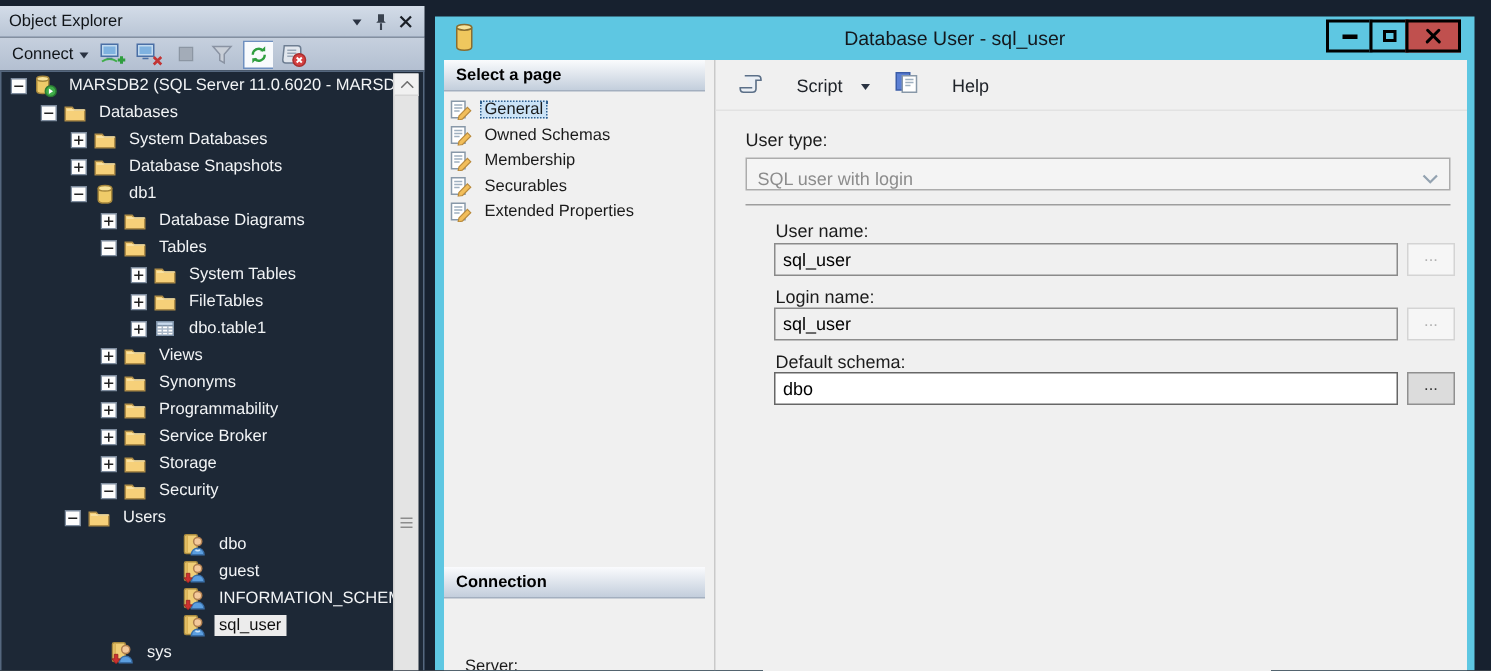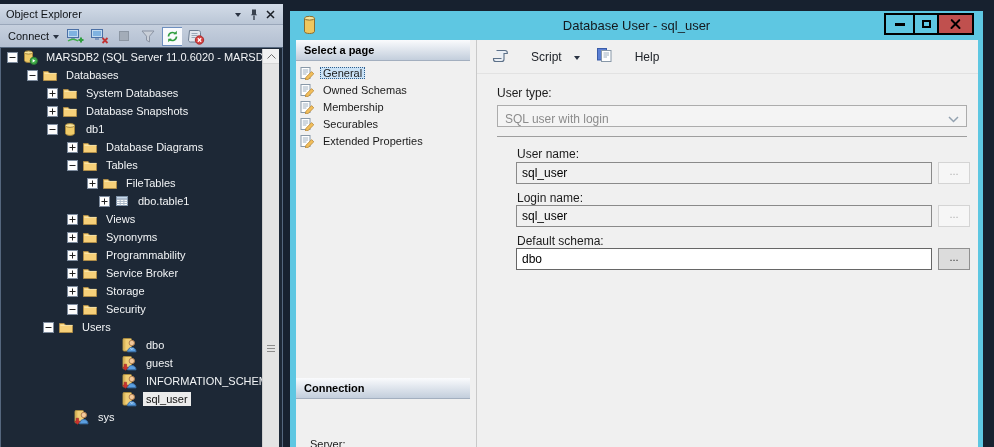--- a/index.html
+++ b/index.html
@@ -278,23 +278,39 @@
               <line x1="2.5" y1="5.5" x2="8.5" y2="5.5" stroke="#222"></line>
               <line x1="5.5" y1="2.5" x2="5.5" y2="8.5" stroke="#222"></line>
             </svg>
           </span>
           <span class="ticon">
             <svg width="16" height="16" viewBox="0 0 16 16">
               <path d="M1.5 13.5v-9h4.6l1.6 2h6.8v7z" fill="#F6D079" stroke="#AE8C47"></path>
               <path d="M2.5 6.4h12" stroke="#FBE7AC"></path>
             </svg>
           </span>
+          <span class="tlabel">System Tables</span>
+        </div>
+        <div class="tree-row" style="padding-left: 86px;">
+          <span class="exp">
+            <svg width="11" height="11">
+              <rect x="0.5" y="0.5" width="10" height="10" fill="#FDFDFD" stroke="#7E8C9E"></rect>
+              <line x1="2.5" y1="5.5" x2="8.5" y2="5.5" stroke="#222"></line>
+              <line x1="5.5" y1="2.5" x2="5.5" y2="8.5" stroke="#222"></line>
+            </svg>
+          </span>
+          <span class="ticon">
+            <svg width="16" height="16" viewBox="0 0 16 16">
+              <path d="M1.5 13.5v-9h4.6l1.6 2h6.8v7z" fill="#F6D079" stroke="#AE8C47"></path>
+              <path d="M2.5 6.4h12" stroke="#FBE7AC"></path>
+            </svg>
+          </span>
           <span class="tlabel">FileTables</span>
         </div>
-        <div class="tree-row" style="padding-left: 86px; margin-left: 12px;">
+        <div class="tree-row" style="padding-left: 86px;">
           <span class="exp">
             <svg width="11" height="11">
               <rect x="0.5" y="0.5" width="10" height="10" fill="#FDFDFD" stroke="#7E8C9E"></rect>
               <line x1="2.5" y1="5.5" x2="8.5" y2="5.5" stroke="#222"></line>
               <line x1="5.5" y1="2.5" x2="5.5" y2="8.5" stroke="#222"></line>
             </svg>
           </span>
           <span class="ticon">
             <svg width="16" height="16" viewBox="0 0 16 16">
               <rect x="2.5" y="3.5" width="11" height="9" fill="#FFF" stroke="#7E92A8"></rect>

